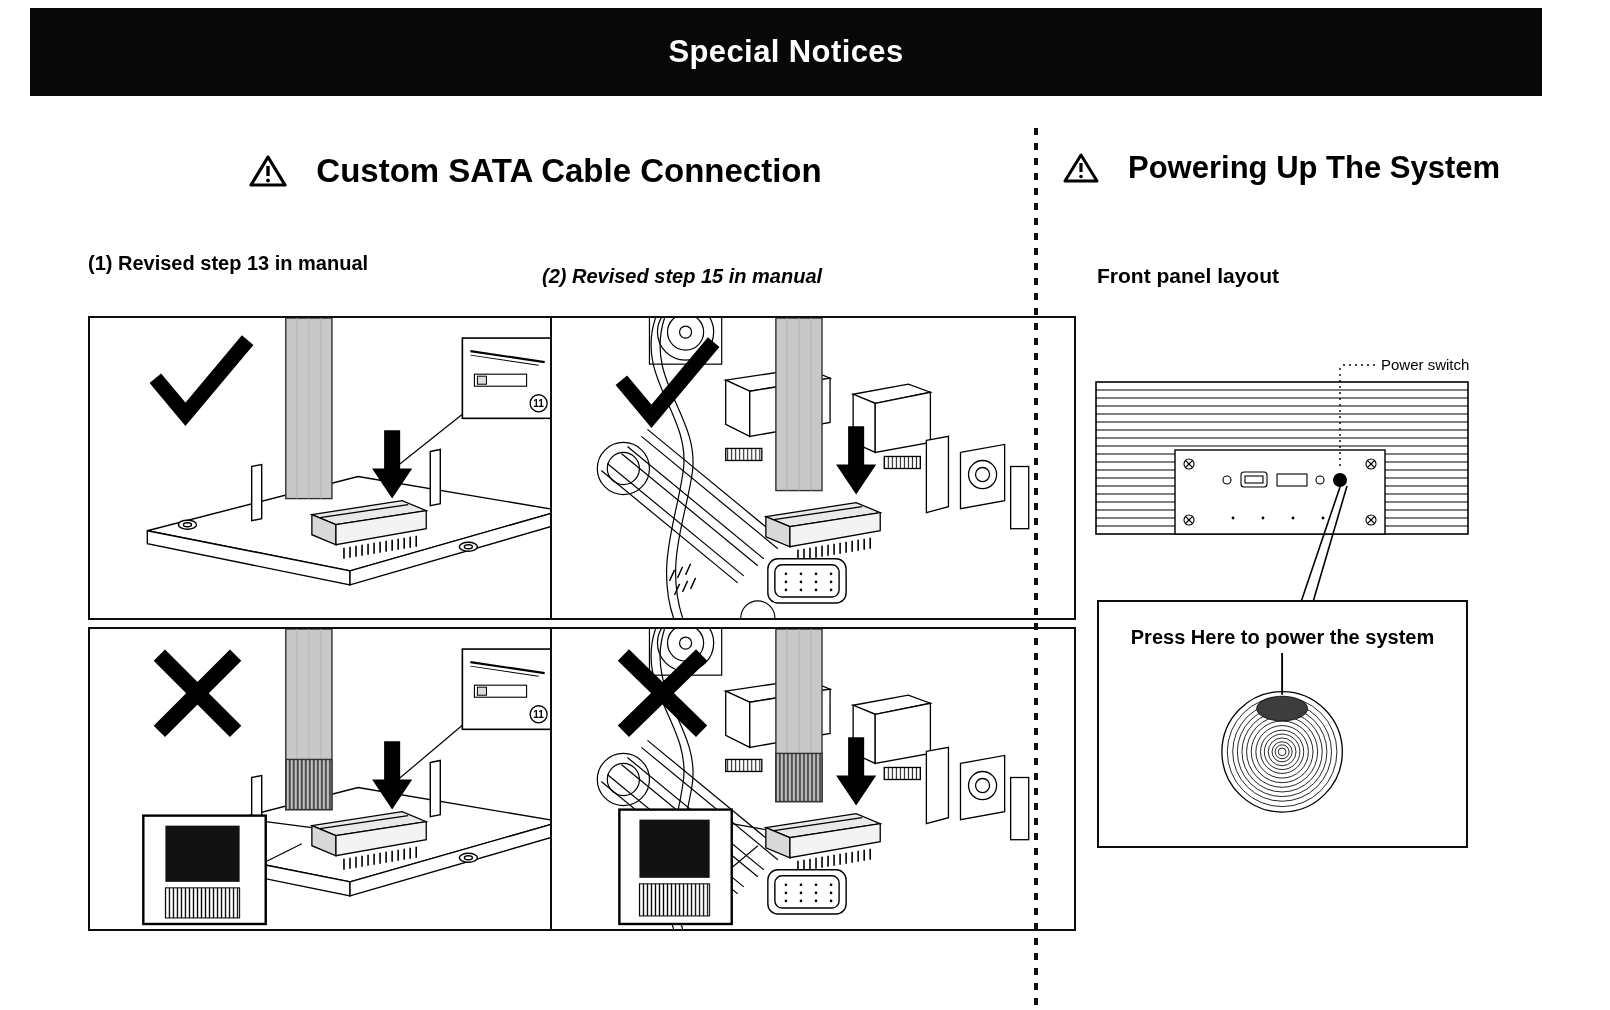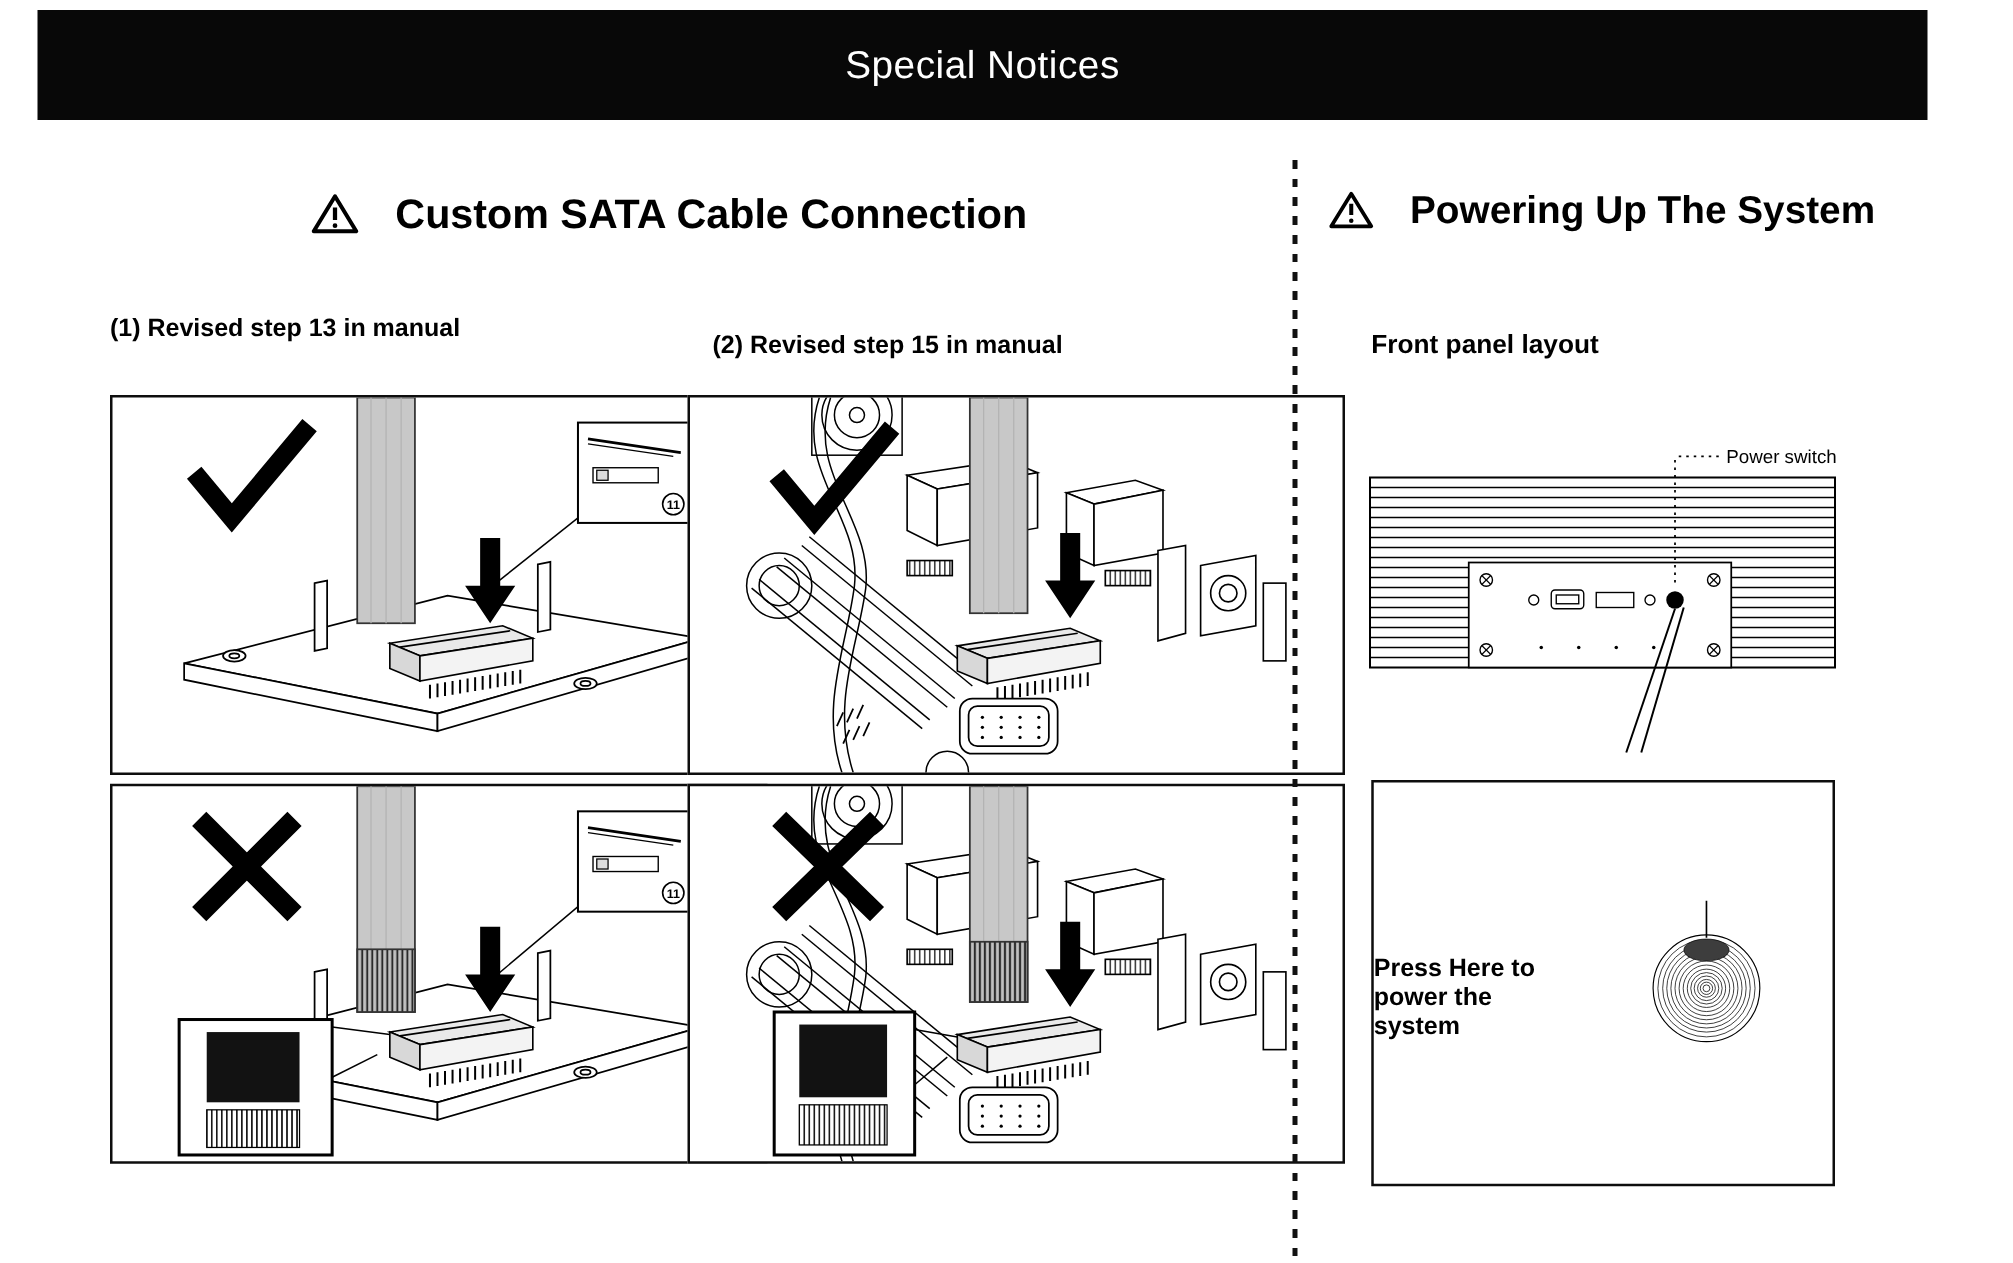--- a/index.html
+++ b/index.html
@@ -5,52 +5,52 @@
   * { margin:0; padding:0; box-sizing:border-box; }
   html,body { background:#ffffff; }
   .page {
     position:relative; width:1610px; height:1010px; background:#ffffff;
     font-family:"Liberation Sans","DejaVu Sans",sans-serif; color:#000; overflow:hidden;
   }
   .topbar {
     position:absolute; left:30px; top:8px; width:1512px; height:88px;
     background:#080808; display:flex; align-items:center; justify-content:center;
   }
-  .topbar-title { color:#fff; font-size:31px; font-weight:400; letter-spacing:.4px; }
+  .topbar-title { color:#fff; font-size:31px; font-weight:700; letter-spacing:.4px; }
 
   .section-title { position:absolute; display:flex; align-items:center; gap:28px; font-weight:700; }
   #sata-title  { left:60px;  top:152px; width:950px; justify-content:center; font-size:33px; }
   #power-title { left:1062px; top:150px; font-size:31px; }
 
   .col-label { position:absolute; font-size:20px; font-weight:700; }
   #step13-label { left:88px;  top:252px; }
-  #step15-label { left:570px; top:265px; }
+  #step15-label { left:542px; top:265px;font-style:italic; }
 
   .dbox {
     position:absolute; width:526px; height:304px; background:#fff;
     border:2.5px solid #0d0d0d;
   }
   .dbox svg { width:100%; height:100%; display:block; }
   #box-13-ok  { left:88px;  top:316px; }
   #box-13-ng  { left:88px;  top:627px; }
   #box-15-ok  { left:550px; top:316px; }
   #box-15-ng  { left:550px; top:627px; }
 
   .divider {
     position:absolute; left:1034px; top:128px; width:4px; height:882px;
     background:repeating-linear-gradient(to bottom,#111 0 7px,transparent 7px 15px);
   }
 
   .panel-label { position:absolute; left:1097px; top:264px; font-size:21px; font-weight:700; }
   #panel-svg { position:absolute; left:1093px; top:340px; width:382px; height:265px; }
 
   .power-box {
-    position:absolute; left:1097px; top:600px; width:371px; height:325px;
+    position:absolute; left:1097px; top:600px; width:371px; height:248px;
     border:2.5px solid #0d0d0d; background:#fff;
-    display:flex; flex-direction:row; align-items:center;margin-top:24px;
+    display:flex; flex-direction:column; align-items:center;
   }
   .press-label { margin-top:24px; font-size:20px; font-weight:700; }
   .power-box svg { margin-top:4px; }
 
   .warn-icon svg { display:block; }
 </style>
 </head>
 <body>
 
 <div class="page">

